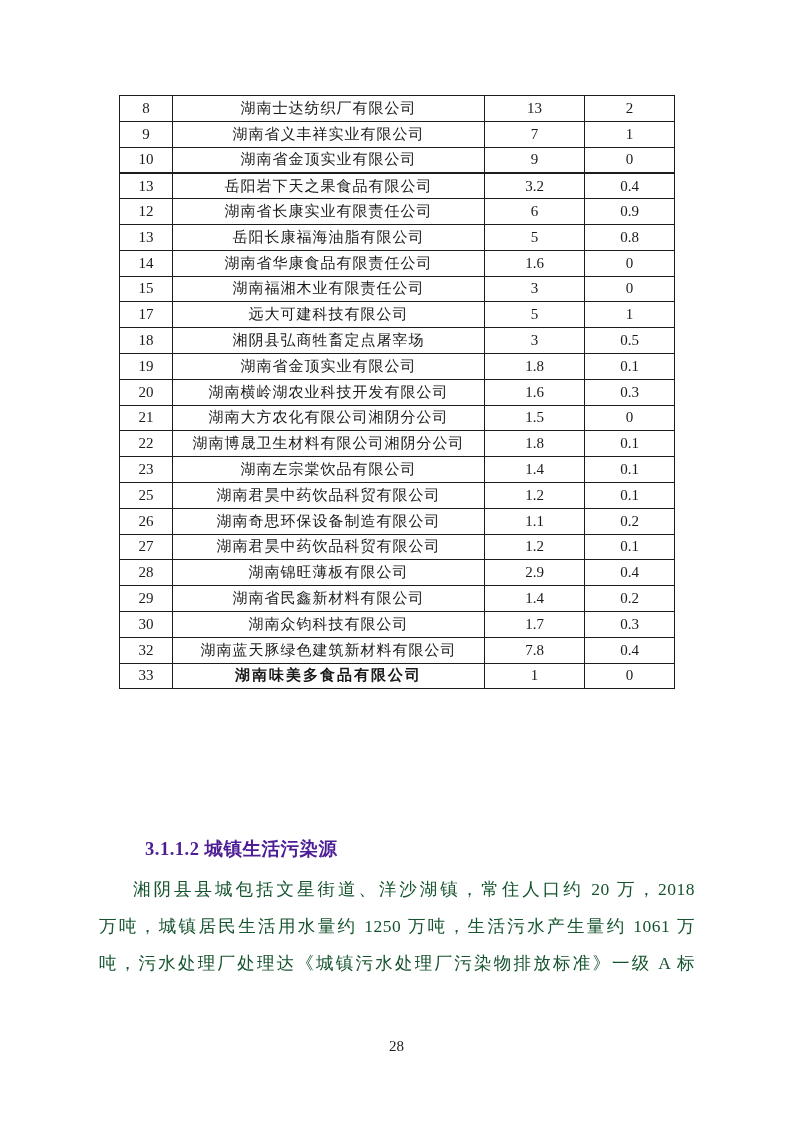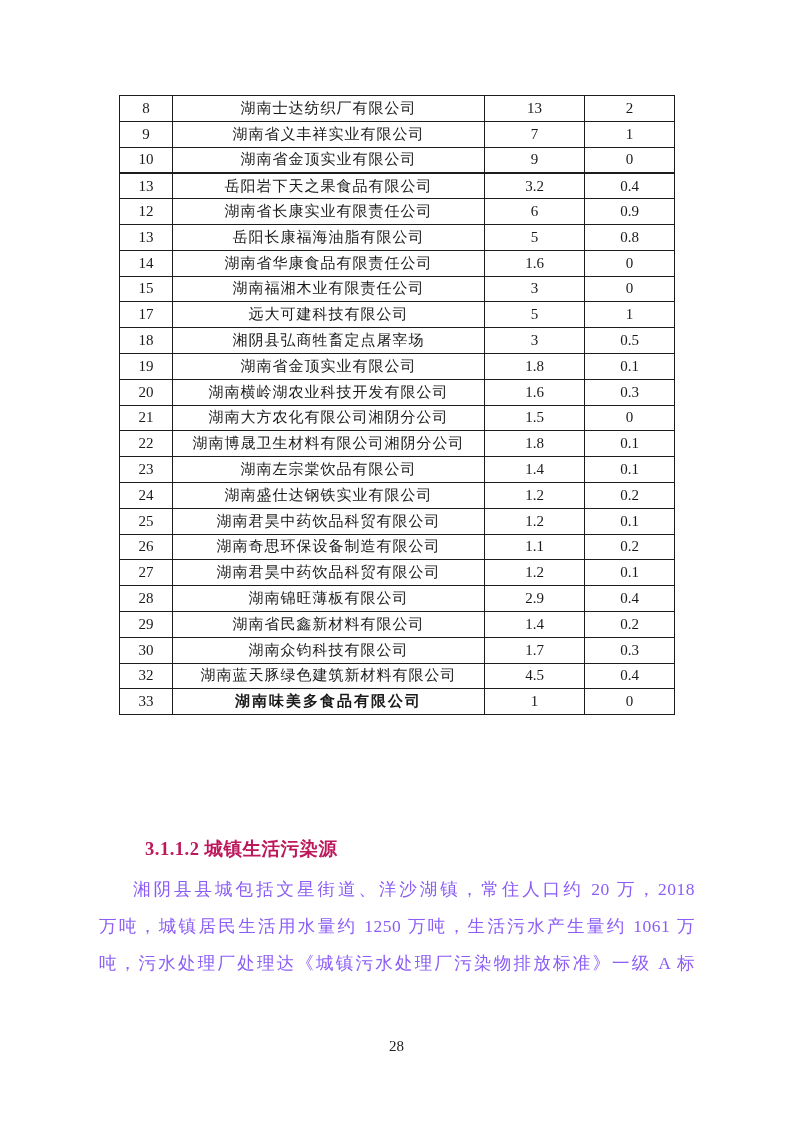--- a/index.html
+++ b/index.html
@@ -46,30 +46,30 @@
   }
   
   .sec-heading {
     position: absolute;
     left: 145px;
     top: 836px;
     margin: 0;
     font-size: 18.5px;
     font-weight: 700;
     letter-spacing: 0.5px;
-    color: #be185d;
+    color: #4c1d95;
   }
   
   .para {
     position: absolute;
     left: 99px;
     top: 871px;
     width: 596px;
     font-size: 17.5px;
-    color: #8b5cf6;
+    color: #14532d;
   }
   .para .line {
     height: 37px;
     line-height: 37px;
     text-align: justify;
     text-align-last: justify;
     letter-spacing: 0.5px;
   }
   .para .line.first { text-indent: 34px; }
   
@@ -180,26 +180,20 @@
           <td>1.8</td>
           <td>0.1</td>
         </tr>
         <tr>
           <td>23</td>
           <td class="c-name">湖南左宗棠饮品有限公司</td>
           <td>1.4</td>
           <td>0.1</td>
         </tr>
         <tr>
-          <td>24</td>
-          <td class="c-name">湖南盛仕达钢铁实业有限公司</td>
-          <td>1.2</td>
-          <td>0.2</td>
-        </tr>
-        <tr>
           <td>25</td>
           <td class="c-name">湖南君昊中药饮品科贸有限公司</td>
           <td>1.2</td>
           <td>0.1</td>
         </tr>
         <tr>
           <td>26</td>
           <td class="c-name">湖南奇思环保设备制造有限公司</td>
           <td>1.1</td>
           <td>0.2</td>
@@ -224,21 +218,21 @@
         </tr>
         <tr>
           <td>30</td>
           <td class="c-name">湖南众钧科技有限公司</td>
           <td>1.7</td>
           <td>0.3</td>
         </tr>
         <tr>
           <td>32</td>
           <td class="c-name">湖南蓝天豚绿色建筑新材料有限公司</td>
-          <td>4.5</td>
+          <td>7.8</td>
           <td>0.4</td>
         </tr>
         <tr class="emph">
           <td>33</td>
           <td class="c-name">湖南味美多食品有限公司</td>
           <td>1</td>
           <td>0</td>
         </tr>
       </tbody>
   </table>

